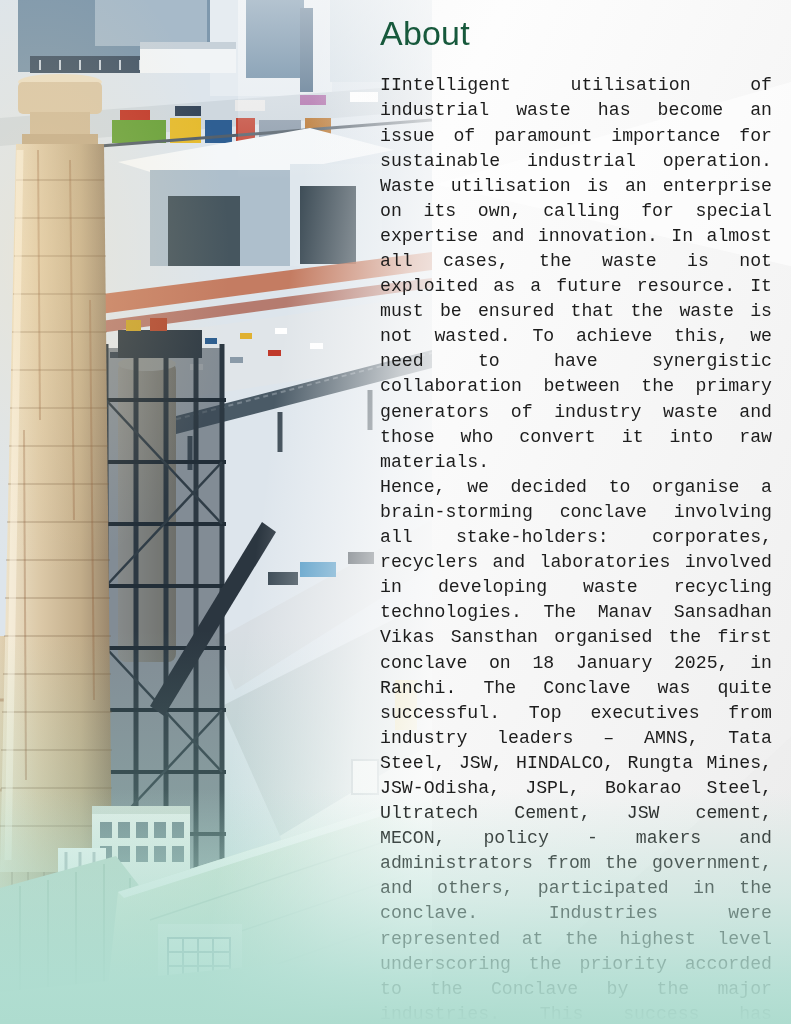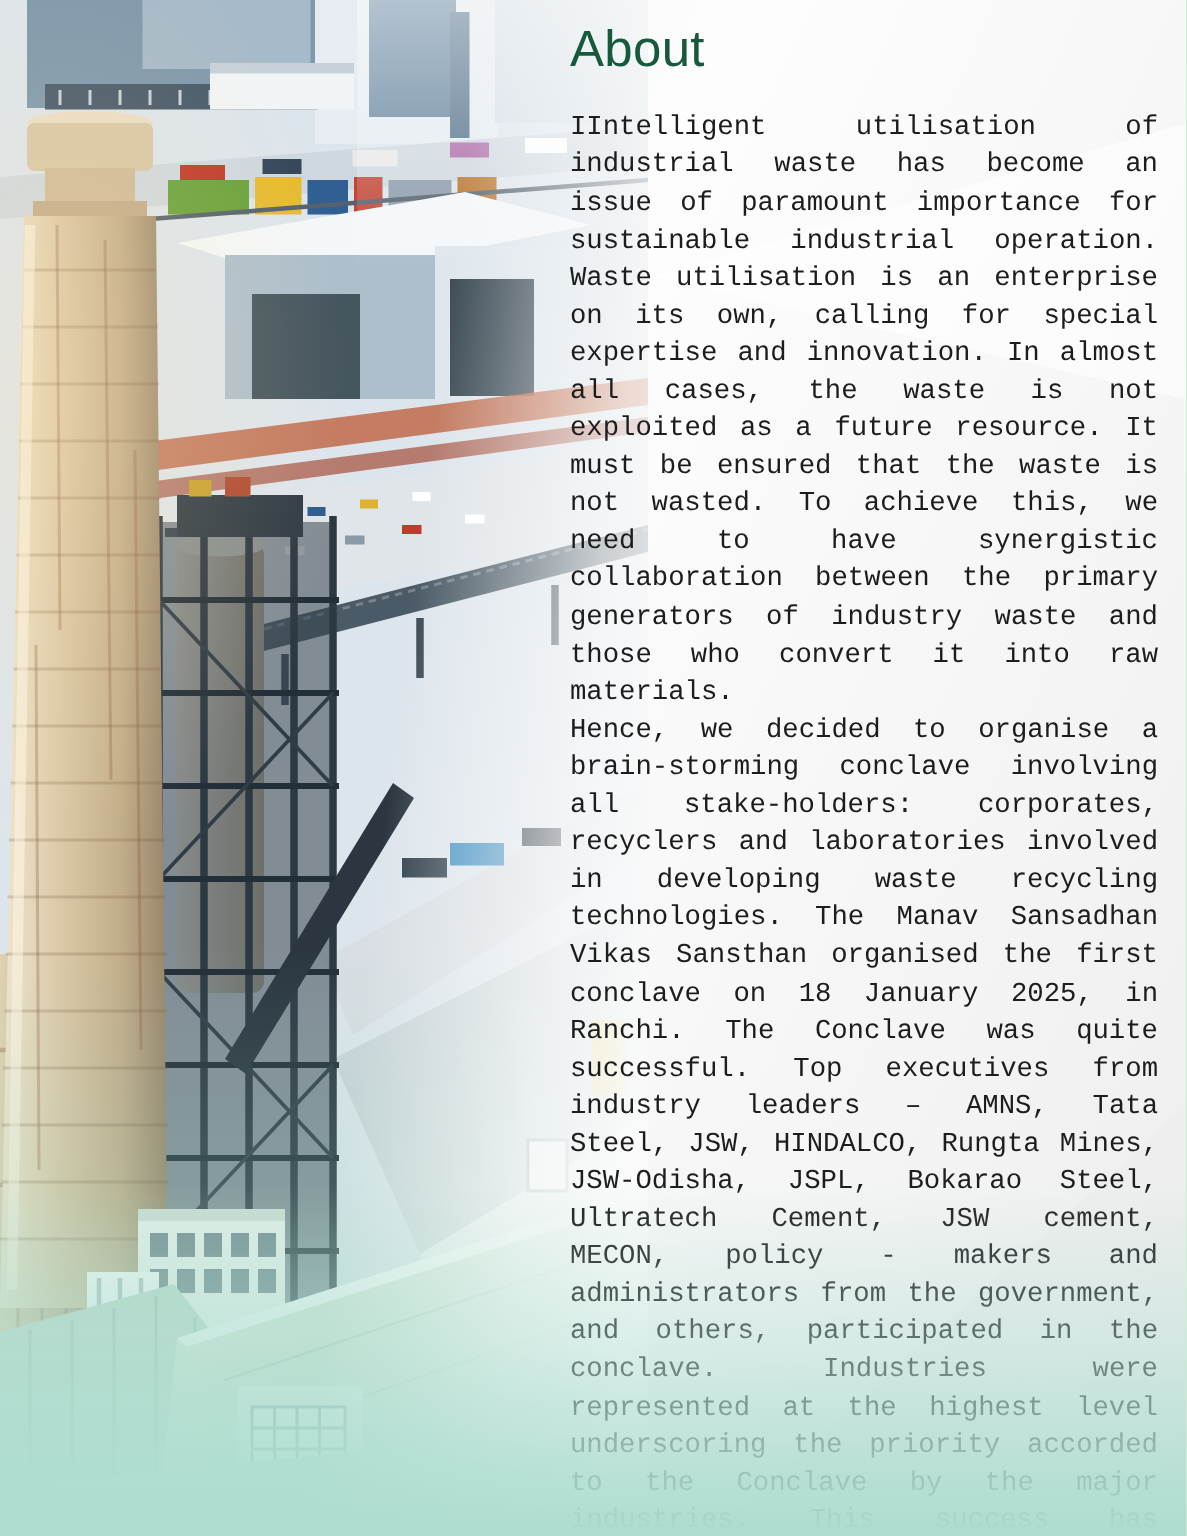--- a/index.html
+++ b/index.html
@@ -5,21 +5,21 @@
   * { margin: 0; padding: 0; box-sizing: border-box; }
   html, body { background: #e8e8e8; }
   body { font-family: "Liberation Sans", sans-serif; }
 
   .page {
     position: relative;
     width: 791px;
     height: 1024px;
     margin: 0 auto;
     overflow: hidden;
-    background: #86efac;
+    background: #22c55e;
   }
 
   
   .bg-facets {
     position: absolute; inset: 0;
     background: linear-gradient(115deg, #f4f4f4 0%, #fdfdfd 40%, #f3f3f3 78%, #ededed 100%);
   }
   .bg-facet-tri-1 {
     position: absolute; inset: 0;
     background: #ffffff;

